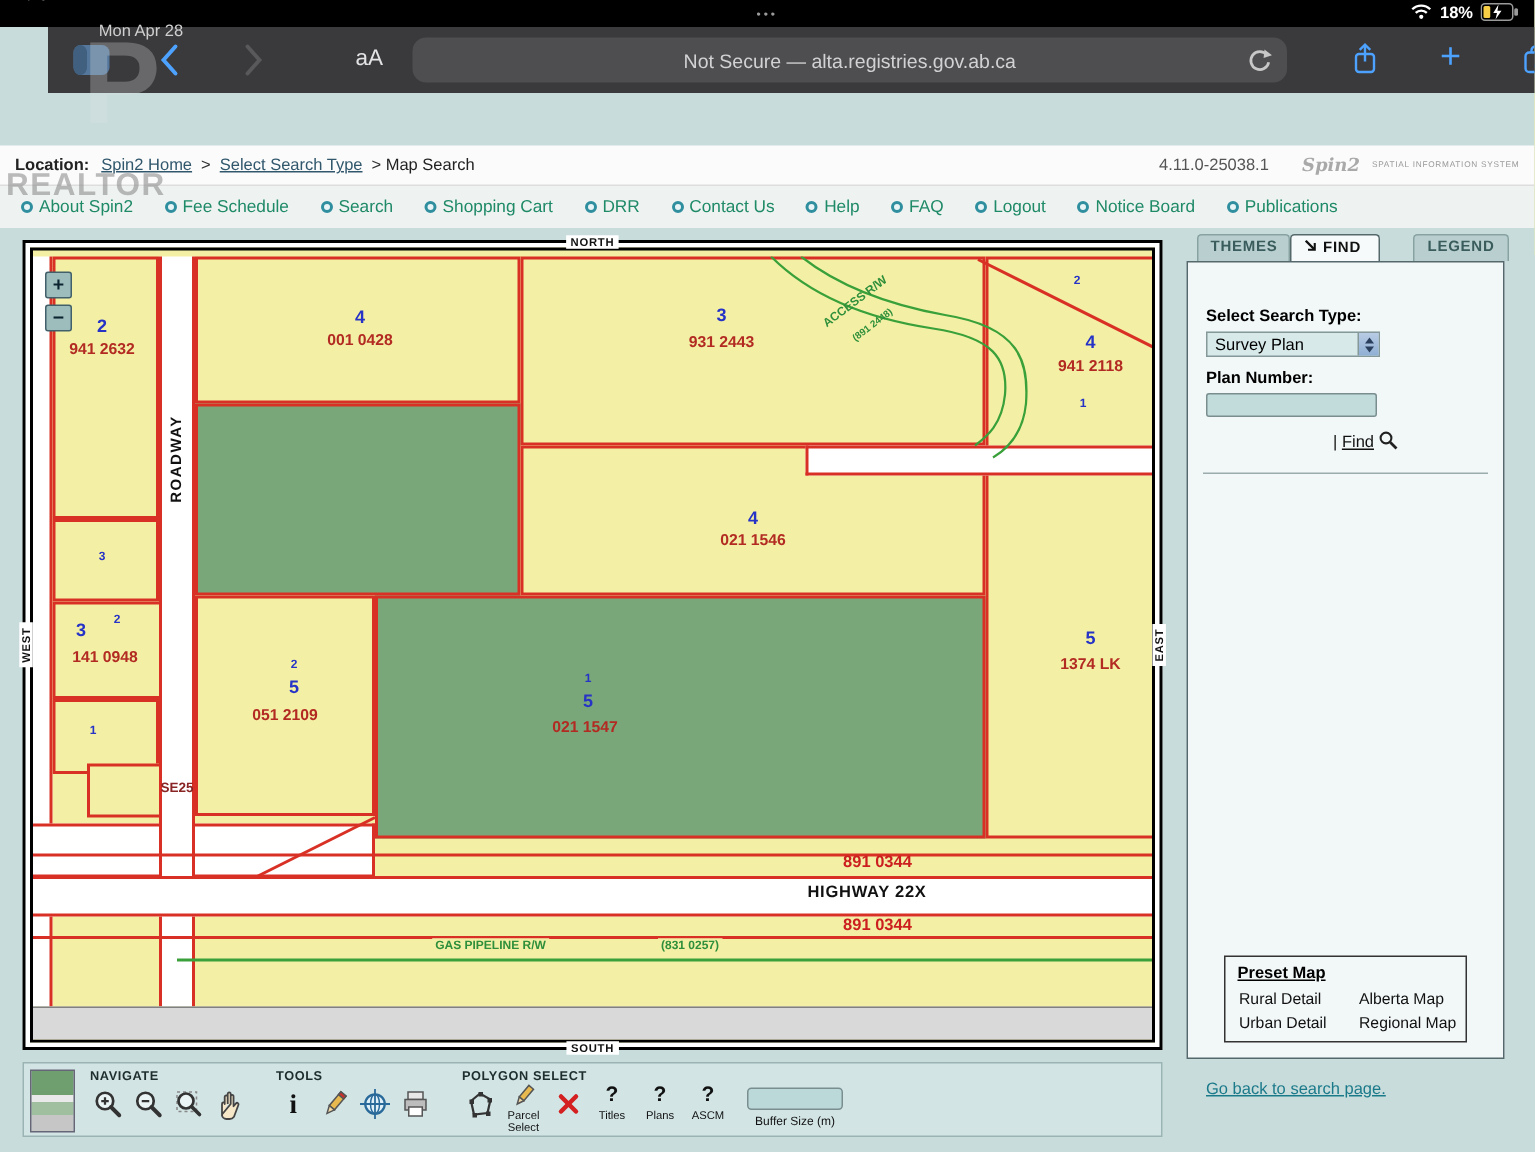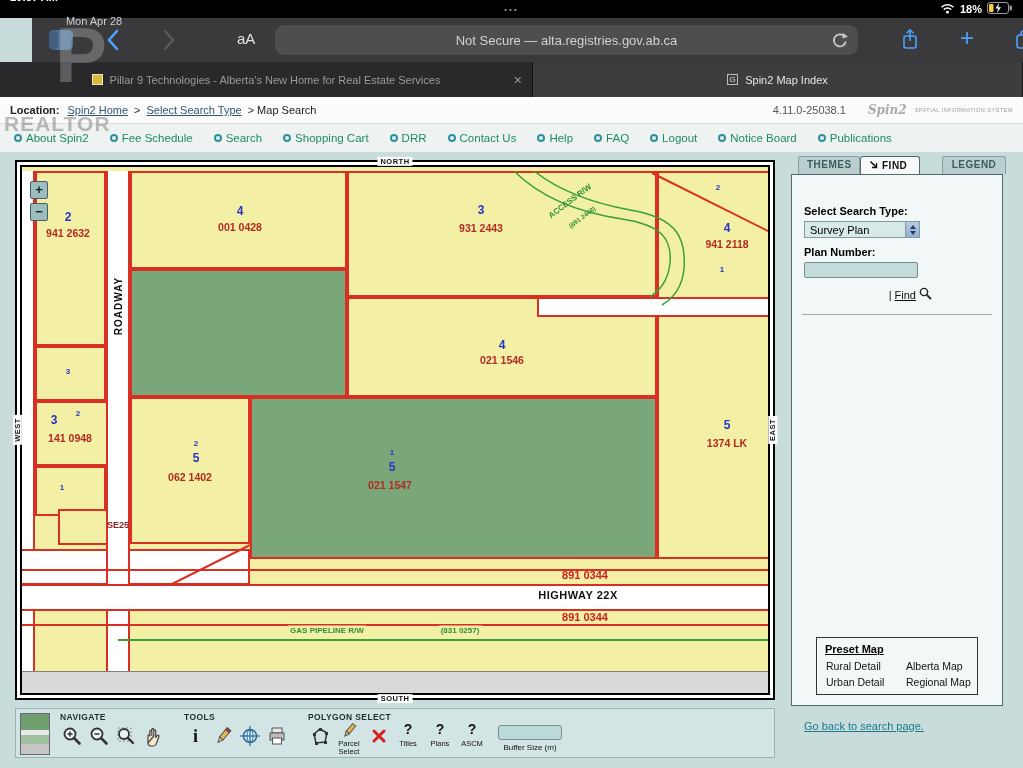--- a/index.html
+++ b/index.html
@@ -187,31 +187,20 @@
           <line x1="10" y1="3" x2="10" y2="14" stroke="#4da2ff" stroke-width="1.6"></line>
           <polyline points="6.5,6.2 10,2.8 13.5,6.2" fill="none" stroke="#4da2ff" stroke-width="1.6"></polyline>
         </svg></span>
     <span class="plusbtn">+</span>
     <span class="abs" style="left:982px;top:11px;"><svg width="23" height="21">
           <rect x="7" y="2" width="13" height="13" rx="2.5" fill="none" stroke="#4da2ff" stroke-width="1.6"></rect>
           <rect x="3" y="6" width="13" height="13" rx="2.5" fill="#3a3a3c" stroke="#4da2ff" stroke-width="1.6"></rect>
         </svg></span>
   </div>
 
-  <div class="tabbar">
-    <div class="tab inactive">
-      <span class="fav1"></span>
-      <span class="tabtitle">Pillar 9 Technologies - Alberta's New Home for Real Estate Services</span>
-      <span class="tabclose">×</span>
-    </div>
-    <div class="tab active">
-      <span class="fav2">G</span>
-      <span class="tabtitle">Spin2 Map Index</span>
-    </div>
-  </div>
 
   <div class="crumbs">
     <b>Location:</b>
     <a class="crumb-link">Spin2 Home</a>
     <span class="crumb-sep">&gt;</span>
     <a class="crumb-link">Select Search Type</a>
     <span class="crumb-sep">&gt;</span>
     <span>Map Search</span>
     <div class="crumb-right">
       <span class="version">4.11.0-25038.1</span>
@@ -326,21 +315,21 @@
           <span class="ml lot" style="left:480px;top:174px;">4</span>
           <span class="ml plan" style="left:480px;top:189px;">021 1546</span>
           <span class="ml tinyb" style="left:46px;top:200px;">3</span>
           <span class="ml lot" style="left:32px;top:249px;">3</span>
           <span class="ml tinyb" style="left:56px;top:242px;">2</span>
           <span class="ml plan" style="left:48px;top:267px;">141 0948</span>
           <span class="ml tinyb" style="left:40px;top:316px;">1</span>
           <span class="ml maroon" style="left:68px;top:354px;margin-left:28px;">SE25</span>
           <span class="ml tinyb" style="left:174px;top:272px;">2</span>
           <span class="ml lot" style="left:174px;top:287px;">5</span>
-          <span class="ml plan" style="left:168px;top:306px;">062 1402</span>
+          <span class="ml plan" style="left:168px;top:306px;">051 2109</span>
           <span class="ml tinyb" style="left:370px;top:281px;">1</span>
           <span class="ml lot" style="left:370px;top:296px;">5</span>
           <span class="ml plan" style="left:368px;top:314px;">021 1547</span>
           <span class="ml lot" style="left:705px;top:254px;">5</span>
           <span class="ml plan" style="left:705px;top:272px;">1374 LK</span>
           <span class="ml redtxt" style="left:563px;top:404px;">891 0344</span>
           <span class="ml hwname" style="left:556px;top:424px;">HIGHWAY 22X</span>
           <span class="ml redtxt" style="left:563px;top:446px;">891 0344</span>
           <span class="ml grn" style="left:305px;top:459px;background:#f3f0a5;padding:0 2px;">GAS PIPELINE R/W</span>
           <span class="ml grn" style="left:438px;top:459px;background:#f3f0a5;padding:0 2px;">(831 0257)</span>

